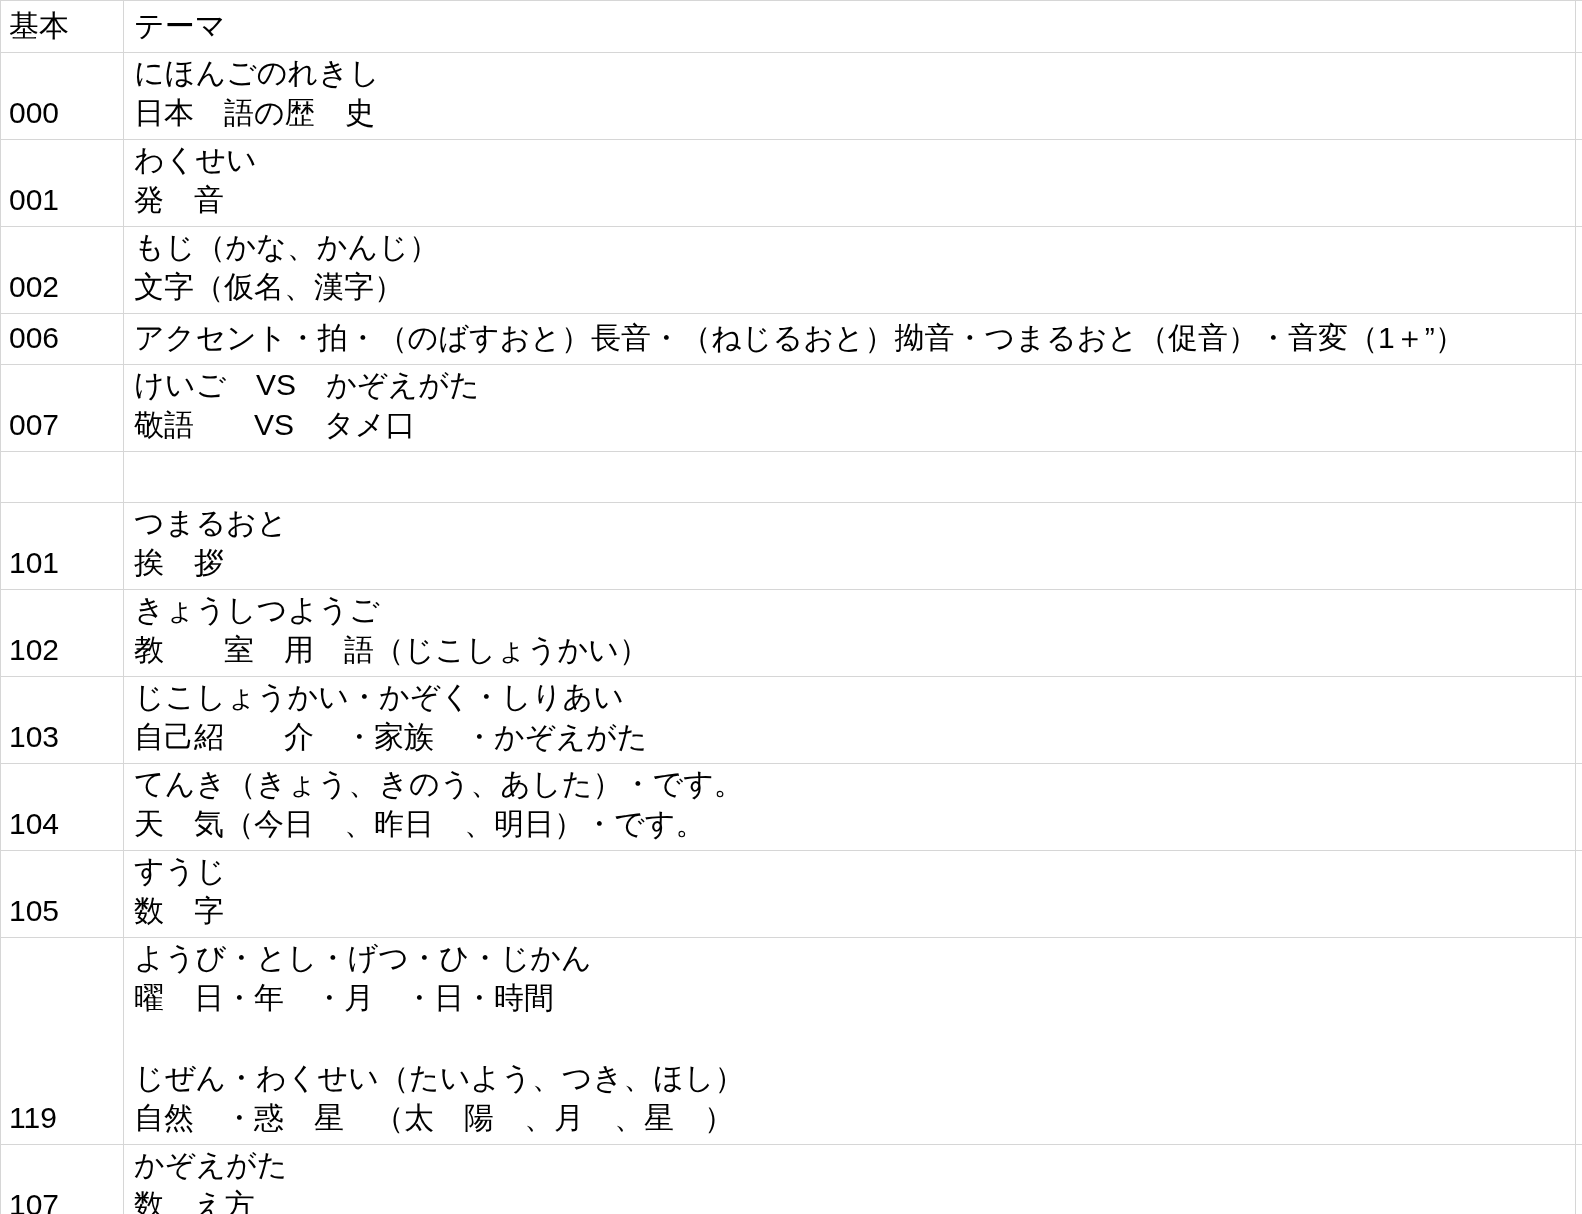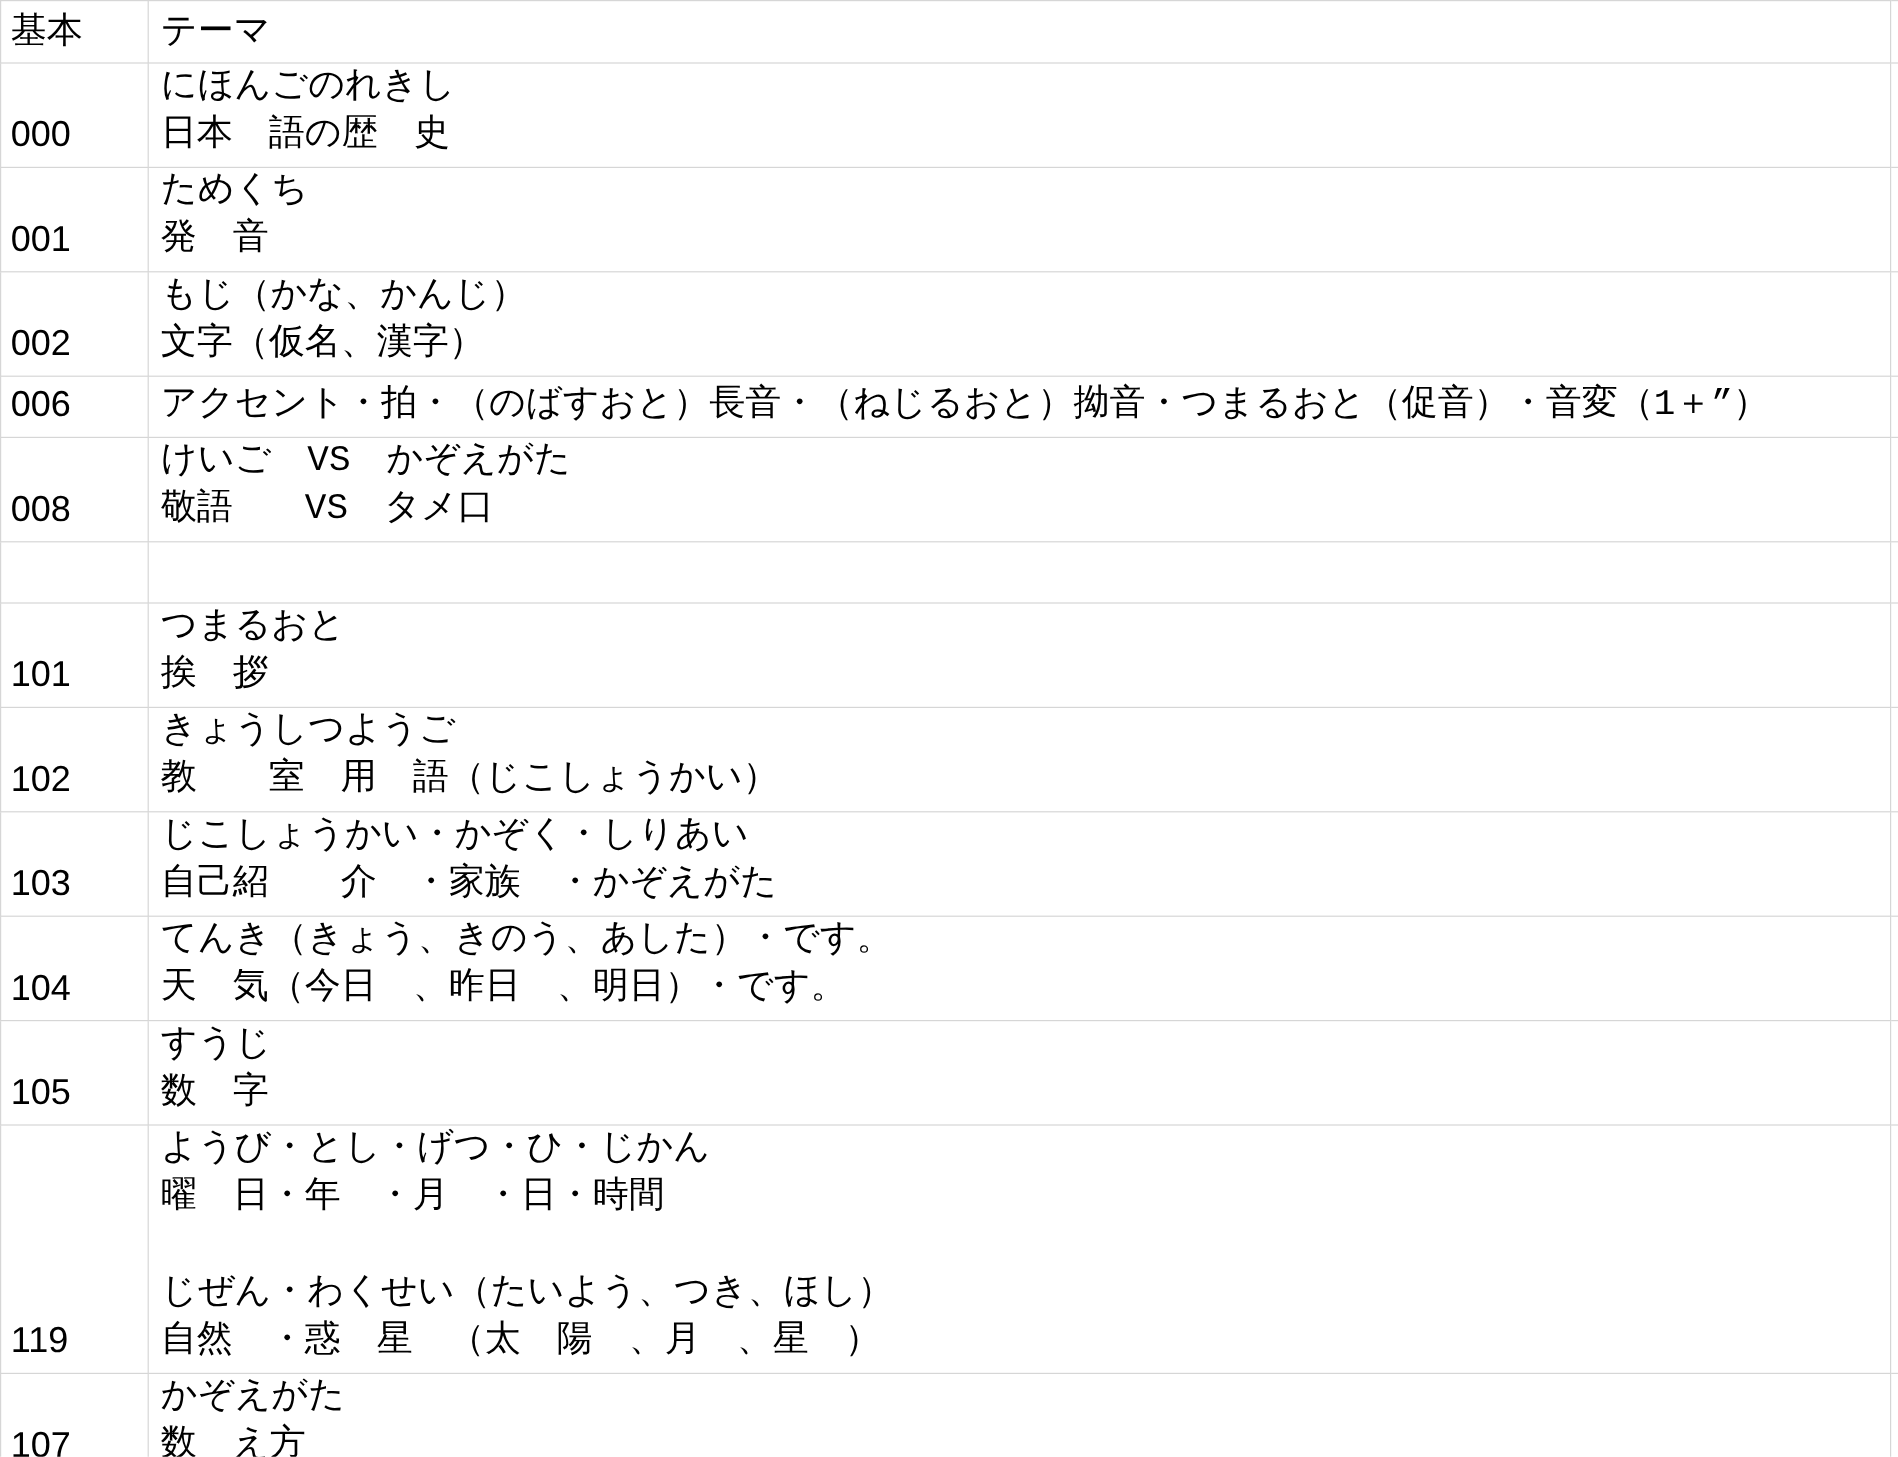--- a/index.html
+++ b/index.html
@@ -23,21 +23,21 @@
   td {
     border: 1px solid #d6d6d6;
     vertical-align: bottom;
     padding: 0 10px 6px 8px;
     font-size: 30px;
     line-height: 40px;
     overflow: hidden;
     white-space: nowrap;
   }
   td.theme { padding-left: 10px; }
-  .line { height: 40px; line-height: 40px; white-space: nowrap; font-family: Liberation Mono, monospace; }
+  .line { height: 40px; line-height: 40px; white-space: nowrap; }
 </style>
 </head>
 <body>
 
 <div class="canvas">
   <table class="sheet">
     <colgroup>
         <col class="c-code">
         <col class="c-theme">
         <col class="c-extra">
@@ -55,21 +55,21 @@
       <td class="theme">
         <div class="line">にほんごのれきし</div>
         <div class="line">日本　語の歴　史</div>
       </td>
       <td></td>
     </tr>
 
     <tr style="height:84px">
       <td>001</td>
       <td class="theme">
-        <div class="line">ためくち</div>
+        <div class="line">わくせい</div>
         <div class="line">発　音</div>
       </td>
       <td></td>
     </tr>
 
     <tr style="height:87px">
       <td>002</td>
       <td class="theme">
         <div class="line">もじ（かな、かんじ）</div>
         <div class="line">文字（仮名、漢字）</div>
@@ -79,21 +79,21 @@
 
     <tr style="height:51px">
       <td>006</td>
       <td class="theme">
         <div class="line">アクセント・拍・（のばすおと）長音・（ねじるおと）拗音・つまるおと（促音）・音変（1＋”）</div>
       </td>
       <td></td>
     </tr>
 
     <tr style="height:86px">
-      <td>008</td>
+      <td>007</td>
       <td class="theme">
         <div class="line">けいご　VS　かぞえがた</div>
         <div class="line">敬語　　VS　タメ口</div>
       </td>
       <td></td>
     </tr>
 
     <tr style="height:51px">
       <td></td>
       <td class="theme"></td>

